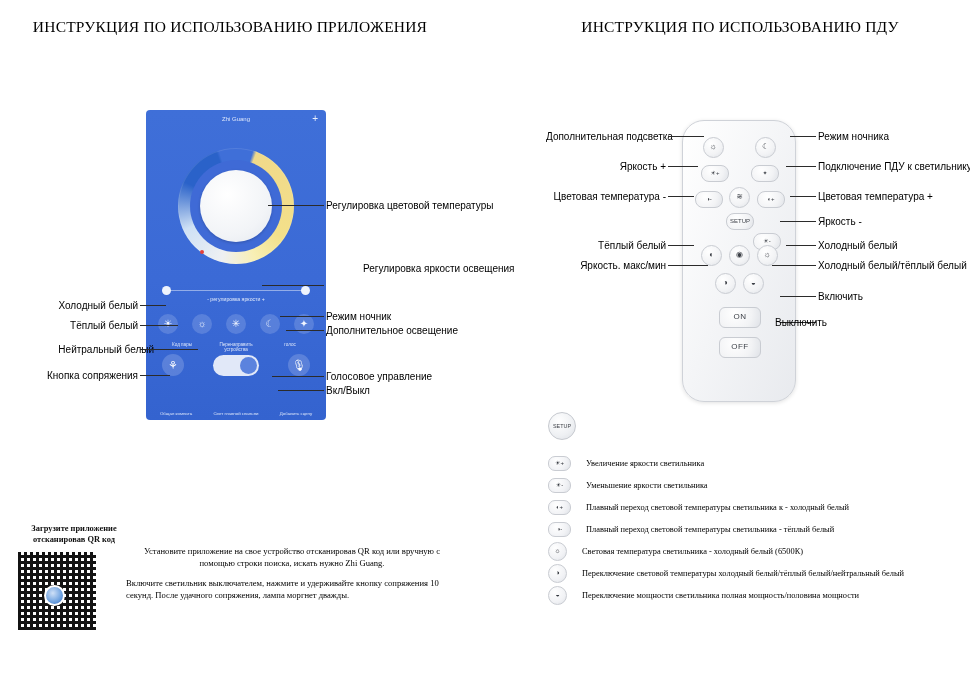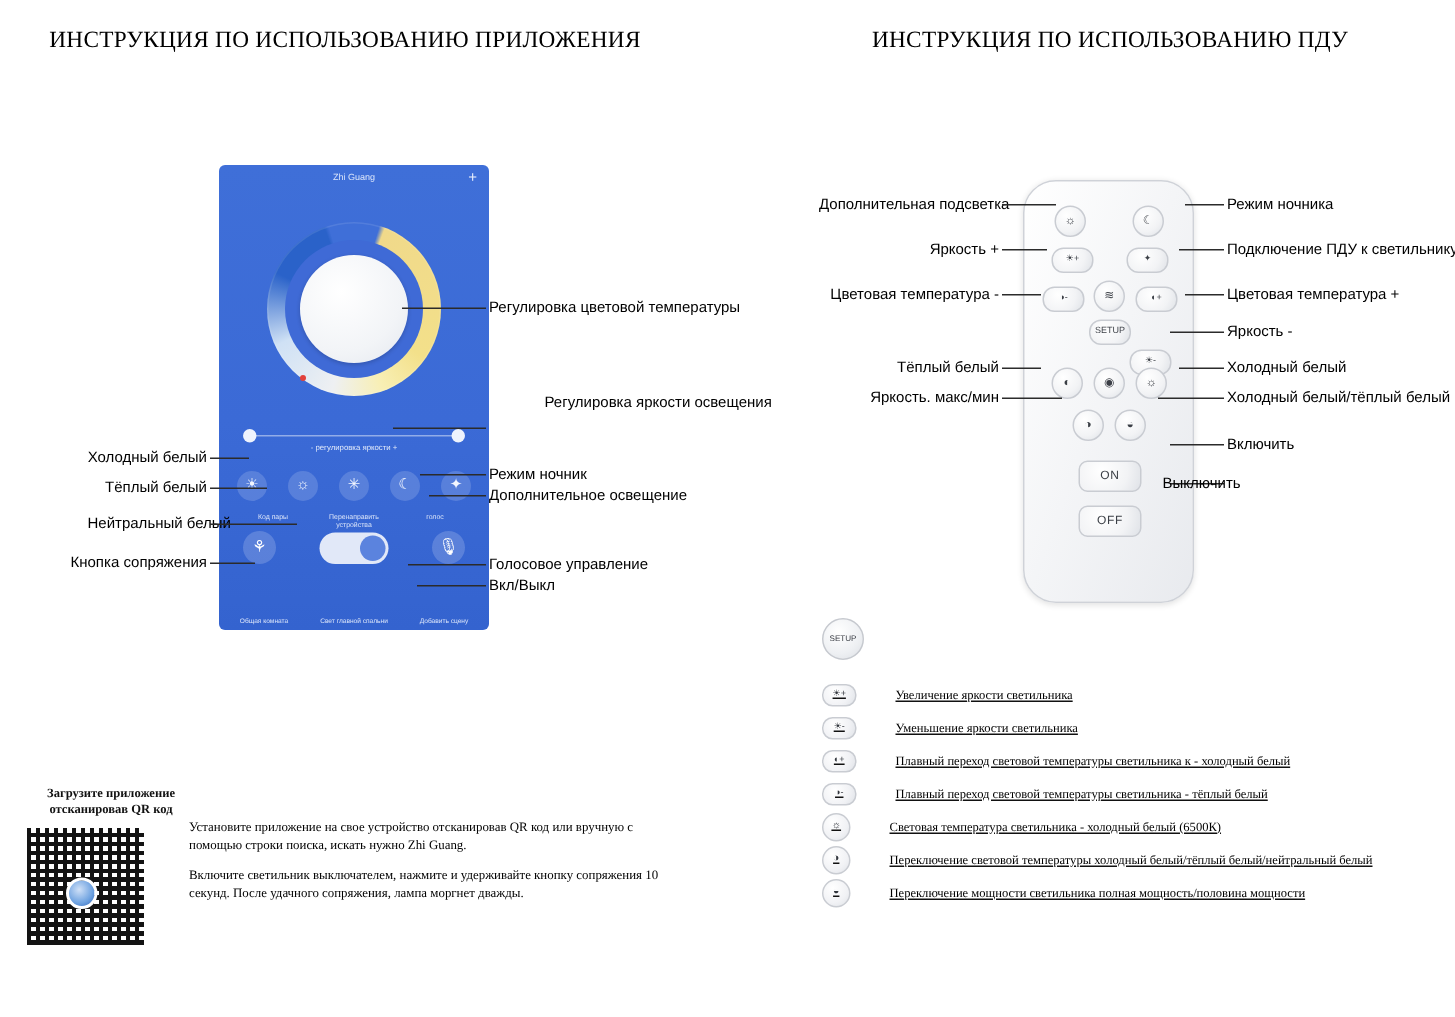--- a/index.html
+++ b/index.html
@@ -348,22 +348,21 @@
   .legend {
     position: absolute;
     left: 548px;
     top: 452px;
     width: 400px;
   }
   .legend-item {
     display: flex;
     align-items: center;
     height: 22px;
-    gap: 26px;
-    text-decoration: underline;
+    gap: 15px;
   }
   .legend-ico {
     width: 17px; height: 17px;
     flex: 0 0 17px;
     border-radius: 50%;
     background: radial-gradient(circle at 36% 30%, #ffffff 0%, #f1f2f5 60%, #dfe2e7 100%);
     border: 1px solid #c9ccd2;
     color: #32363d;
     font-size: 7px;
     line-height: 16px;
@@ -562,16 +561,16 @@
     <div class="legend-item">
       <div class="legend-ico">◒</div>
       <div class="legend-txt">Переключение мощности светильника полная мощность/половина мощности</div>
     </div>
   </div>
 
   <div class="qr-title">Загрузите приложение отсканировав QR код</div>
   <div class="qr"></div>
   <div class="qr-center"></div>
 
-  <div class="para" style="left:126px; top:546px; width:332px;">Установите приложение на свое устройство отсканировав QR код или вручную с помощью строки поиска, искать нужно Zhi Guang.</div>
+  <div class="para" style="left:126px; top:546px; width:332px;text-align:center;">Установите приложение на свое устройство отсканировав QR код или вручную с помощью строки поиска, искать нужно Zhi Guang.</div>
   <div class="para" style="left:126px; top:578px; width:340px;">Включите светильник выключателем, нажмите и удерживайте кнопку сопряжения 10 секунд. После удачного сопряжения, лампа моргнет дважды.</div>
 
 </div>
 
 </body></html>

